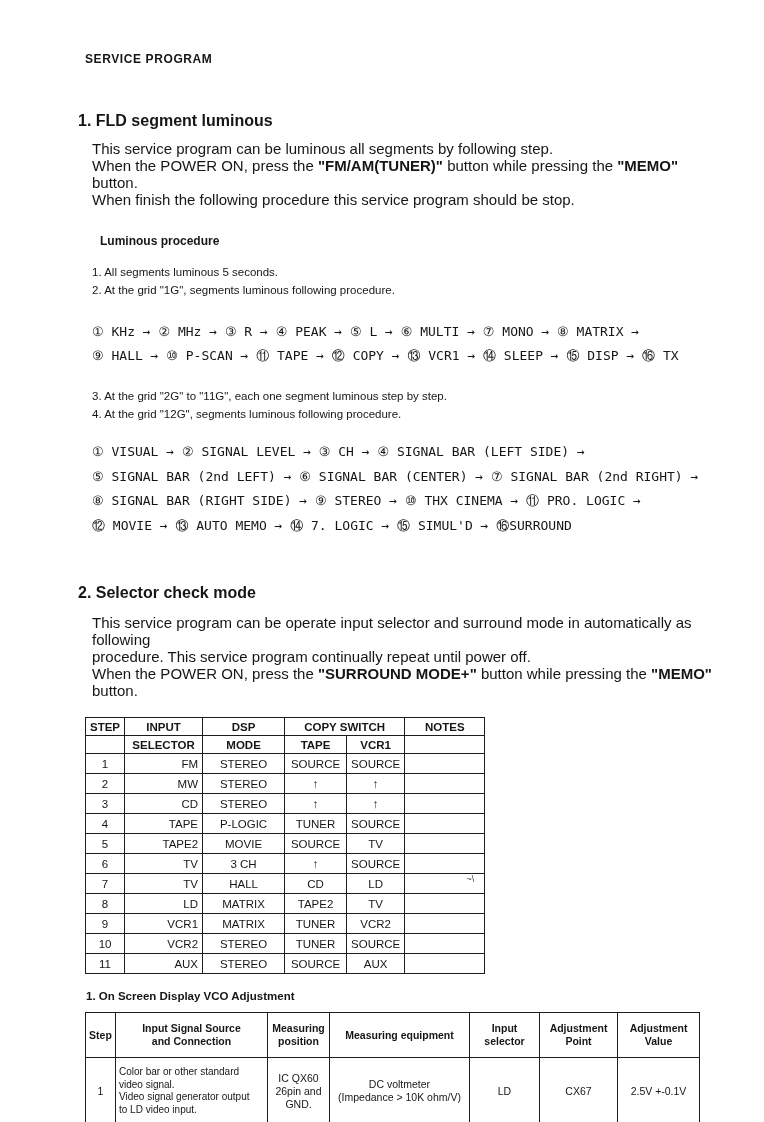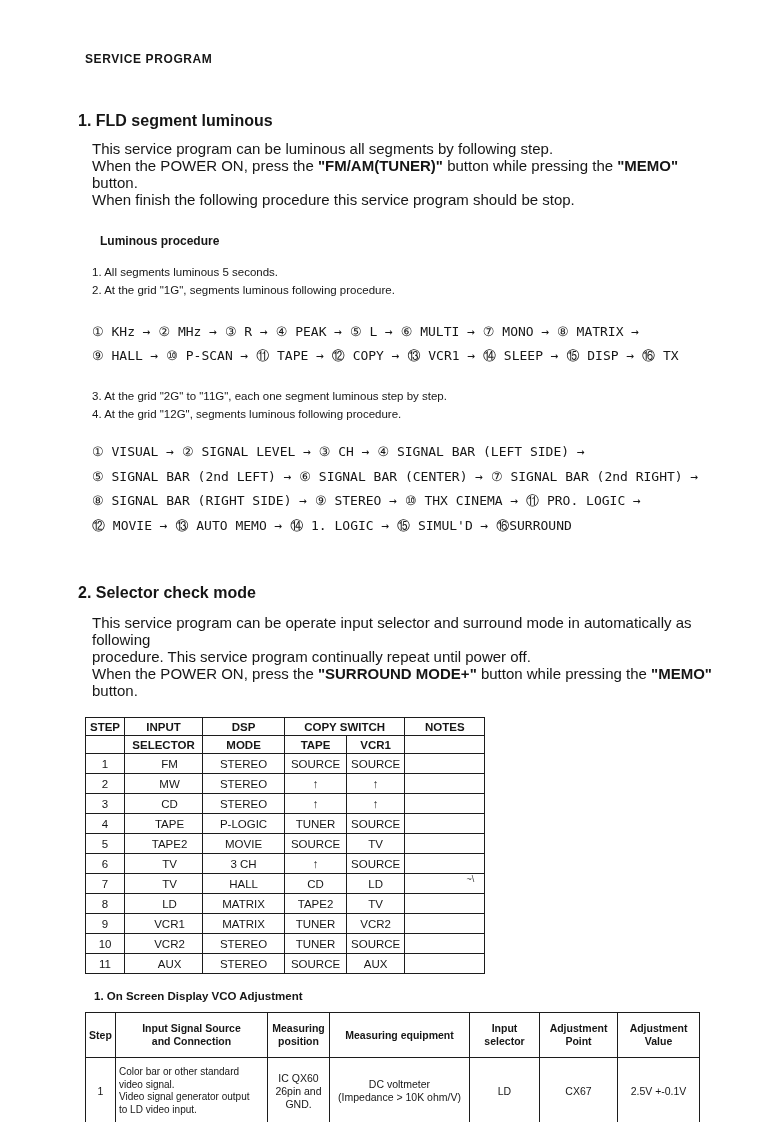--- a/index.html
+++ b/index.html
@@ -26,24 +26,24 @@
   }
   .seq2 { margin-top:17px; line-height:24.5px; }
   .steps2 { margin-top:20px; }
   .s2-head { margin-top:46px; }
   .s2-para { margin-top:12px; }
   table { border-collapse:collapse; font-family:"Liberation Sans", sans-serif; }
   .t1 { margin:18px 0 0 7px; }
   .t1 th, .t1 td { border:1px solid #1c1c1c; padding:0 4px; }
   .t1 th { font-size:11.5px; font-weight:bold; height:17px; text-align:center; }
   .t1 td { font-size:11.5px; height:19px; text-align:center; }
-  .t1 td.td-input { text-align:center; padding-left:16px; }
+  .t1 td.td-input { text-align:right; padding-left:16px; }
   .t1 td.td-notes { font-size:9px; color:#444; text-align:right; padding-right:10px; vertical-align:top; }
   .align-head { font-size:16px; font-weight:bold; letter-spacing:.4px; margin:26px 0 0 7px; }
-  .align-sub { font-size:11.5px; font-weight:bold; margin:16px 0 0 16px; }
+  .align-sub { font-size:11.5px; font-weight:bold; margin:16px 0 0 8px; }
   .t2 { margin:10px 0 0 7px; }
   .t2 th, .t2 td { border:1px solid #1c1c1c; padding:2px 3px; }
   .t2 th { font-size:10.5px; font-weight:bold; text-align:center; height:40px; white-space:pre-line; line-height:13px; vertical-align:middle; }
   .t2 td { font-size:10.5px; text-align:center; height:62px; white-space:pre-line; line-height:13px; vertical-align:middle; }
   .t2 td.td-source { text-align:left; font-size:10px; line-height:12.5px; }
   .remark { font-size:10.5px; margin:8px 0 0 7px; }
   b { font-weight:bold; }
 </style>
 </head>
 <body>
@@ -74,21 +74,21 @@
 
   <div class="steps steps2">
     <span>3. At the grid "2G" to "11G", each one segment luminous step by step.</span><br>
     <span>4. At the grid "12G", segments luminous following procedure.</span>
   </div>
 
   <div class="seq seq2">
     <span>① VISUAL → ② SIGNAL LEVEL → ③ CH → ④ SIGNAL BAR (LEFT SIDE) →</span><br>
     <span>⑤ SIGNAL BAR (2nd LEFT) → ⑥ SIGNAL BAR (CENTER) → ⑦ SIGNAL BAR (2nd RIGHT) →</span><br>
     <span>⑧ SIGNAL BAR (RIGHT SIDE) → ⑨ STEREO → ⑩ THX CINEMA → ⑪ PRO. LOGIC →</span><br>
-    <span>⑫ MOVIE → ⑬ AUTO MEMO → ⑭ 1. LOGIC → ⑮ SIMUL'D → ⑯SURROUND</span>
+    <span>⑫ MOVIE → ⑬ AUTO MEMO → ⑭ 7. LOGIC → ⑮ SIMUL'D → ⑯SURROUND</span>
   </div>
 
   <div class="s-head s2-head">2. Selector check mode</div>
 
   <div class="para s2-para">
     <span>This service program can be operate input selector and surround mode in automatically as following</span><br>
     <span>procedure.   This service program continually repeat until power off.</span><br>
     <span><span>When the POWER ON, press the </span><b>"SURROUND MODE+"</b><span> button while pressing the </span><b>"MEMO"</b><span> button.</span></span>
   </div>
 

